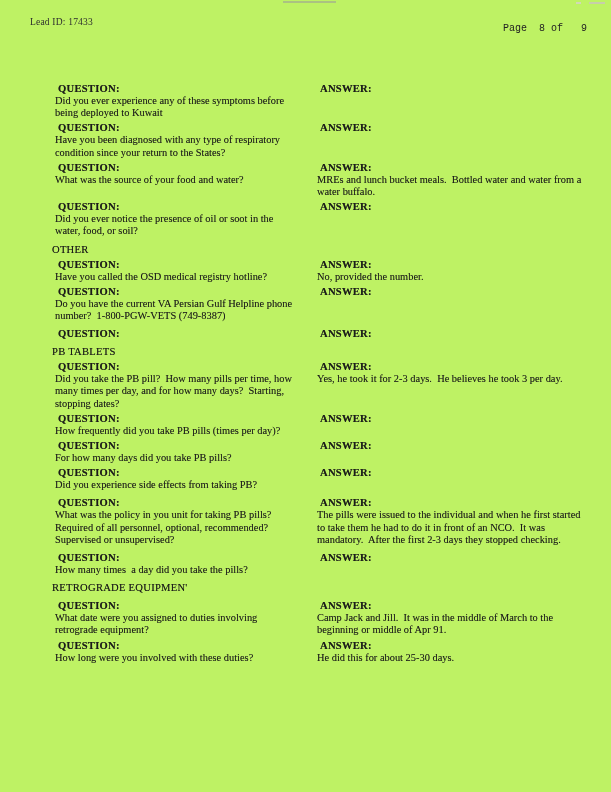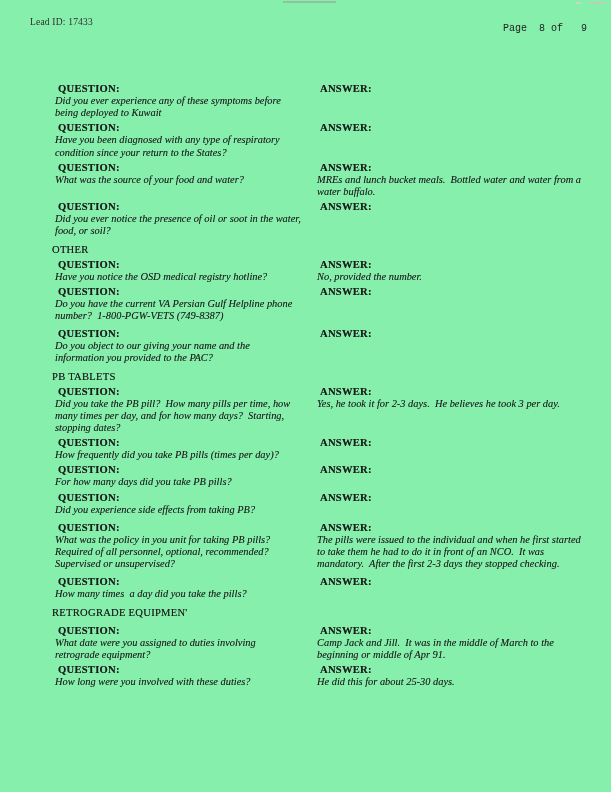--- a/index.html
+++ b/index.html
@@ -5,21 +5,21 @@
   html, body { margin: 0; padding: 0; }
   body {
     width: 611px; height: 792px;
     background: #ffffff;
     font-family: "Liberation Serif", "DejaVu Serif", serif;
     color: #1b1b1b;
   }
   .page {
     position: relative;
     width: 611px; height: 792px;
-    background: #86efac;
+    background: #bef264;
     overflow: hidden;
   }
   
   .scan-line-top {
     position: absolute; top: 1px; left: 283px;
     width: 53px; height: 2px;
     background: #9a9a9a; opacity: .55;
   }
   .scan-speck-a {
     position: absolute; top: 2px; right: 6px;
@@ -59,21 +59,20 @@
     line-height: 13px;
     padding-left: 3px;
     letter-spacing: .25px;
     text-shadow: 0 0 .4px rgba(0,0,0,.5);
   }
   .t {
     font-size: 10.4px;
     line-height: 12.2px;
     white-space: pre-wrap;
     text-shadow: 0 0 .3px rgba(0,0,0,.35);
-    font-style: italic;
   }
   .sec {
     font-weight: normal;
     font-size: 10.6px;
     line-height: 13px;
     padding-left: 52px;
     margin-top: 5px;
     margin-bottom: 2px;
     letter-spacing: .25px;
     text-shadow: 0 0 .4px rgba(0,0,0,.5);
@@ -135,21 +134,21 @@
         <div class="h">ANSWER:</div>
         <div class="t"></div>
       </div>
     </div>
 
     <div class="sec">OTHER</div>
 
     <div class="qa">
       <div class="qcell">
         <div class="h">QUESTION:</div>
-        <div class="t">Have you notice the OSD medical registry hotline?</div>
+        <div class="t">Have you called the OSD medical registry hotline?</div>
       </div>
       <div class="acell">
         <div class="h">ANSWER:</div>
         <div class="t">No, provided the number.</div>
       </div>
     </div>
 
     <div class="qa">
       <div class="qcell">
         <div class="h">QUESTION:</div>
@@ -157,21 +156,20 @@
       </div>
       <div class="acell">
         <div class="h">ANSWER:</div>
         <div class="t"></div>
       </div>
     </div>
 
     <div class="qa sp">
       <div class="qcell">
         <div class="h">QUESTION:</div>
-        <div class="t">Do you object to our giving your name and the information you provided to the PAC?</div>
       </div>
       <div class="acell">
         <div class="h">ANSWER:</div>
         <div class="t"></div>
       </div>
     </div>
 
     <div class="sec">PB TABLETS</div>
 
     <div class="qa">

